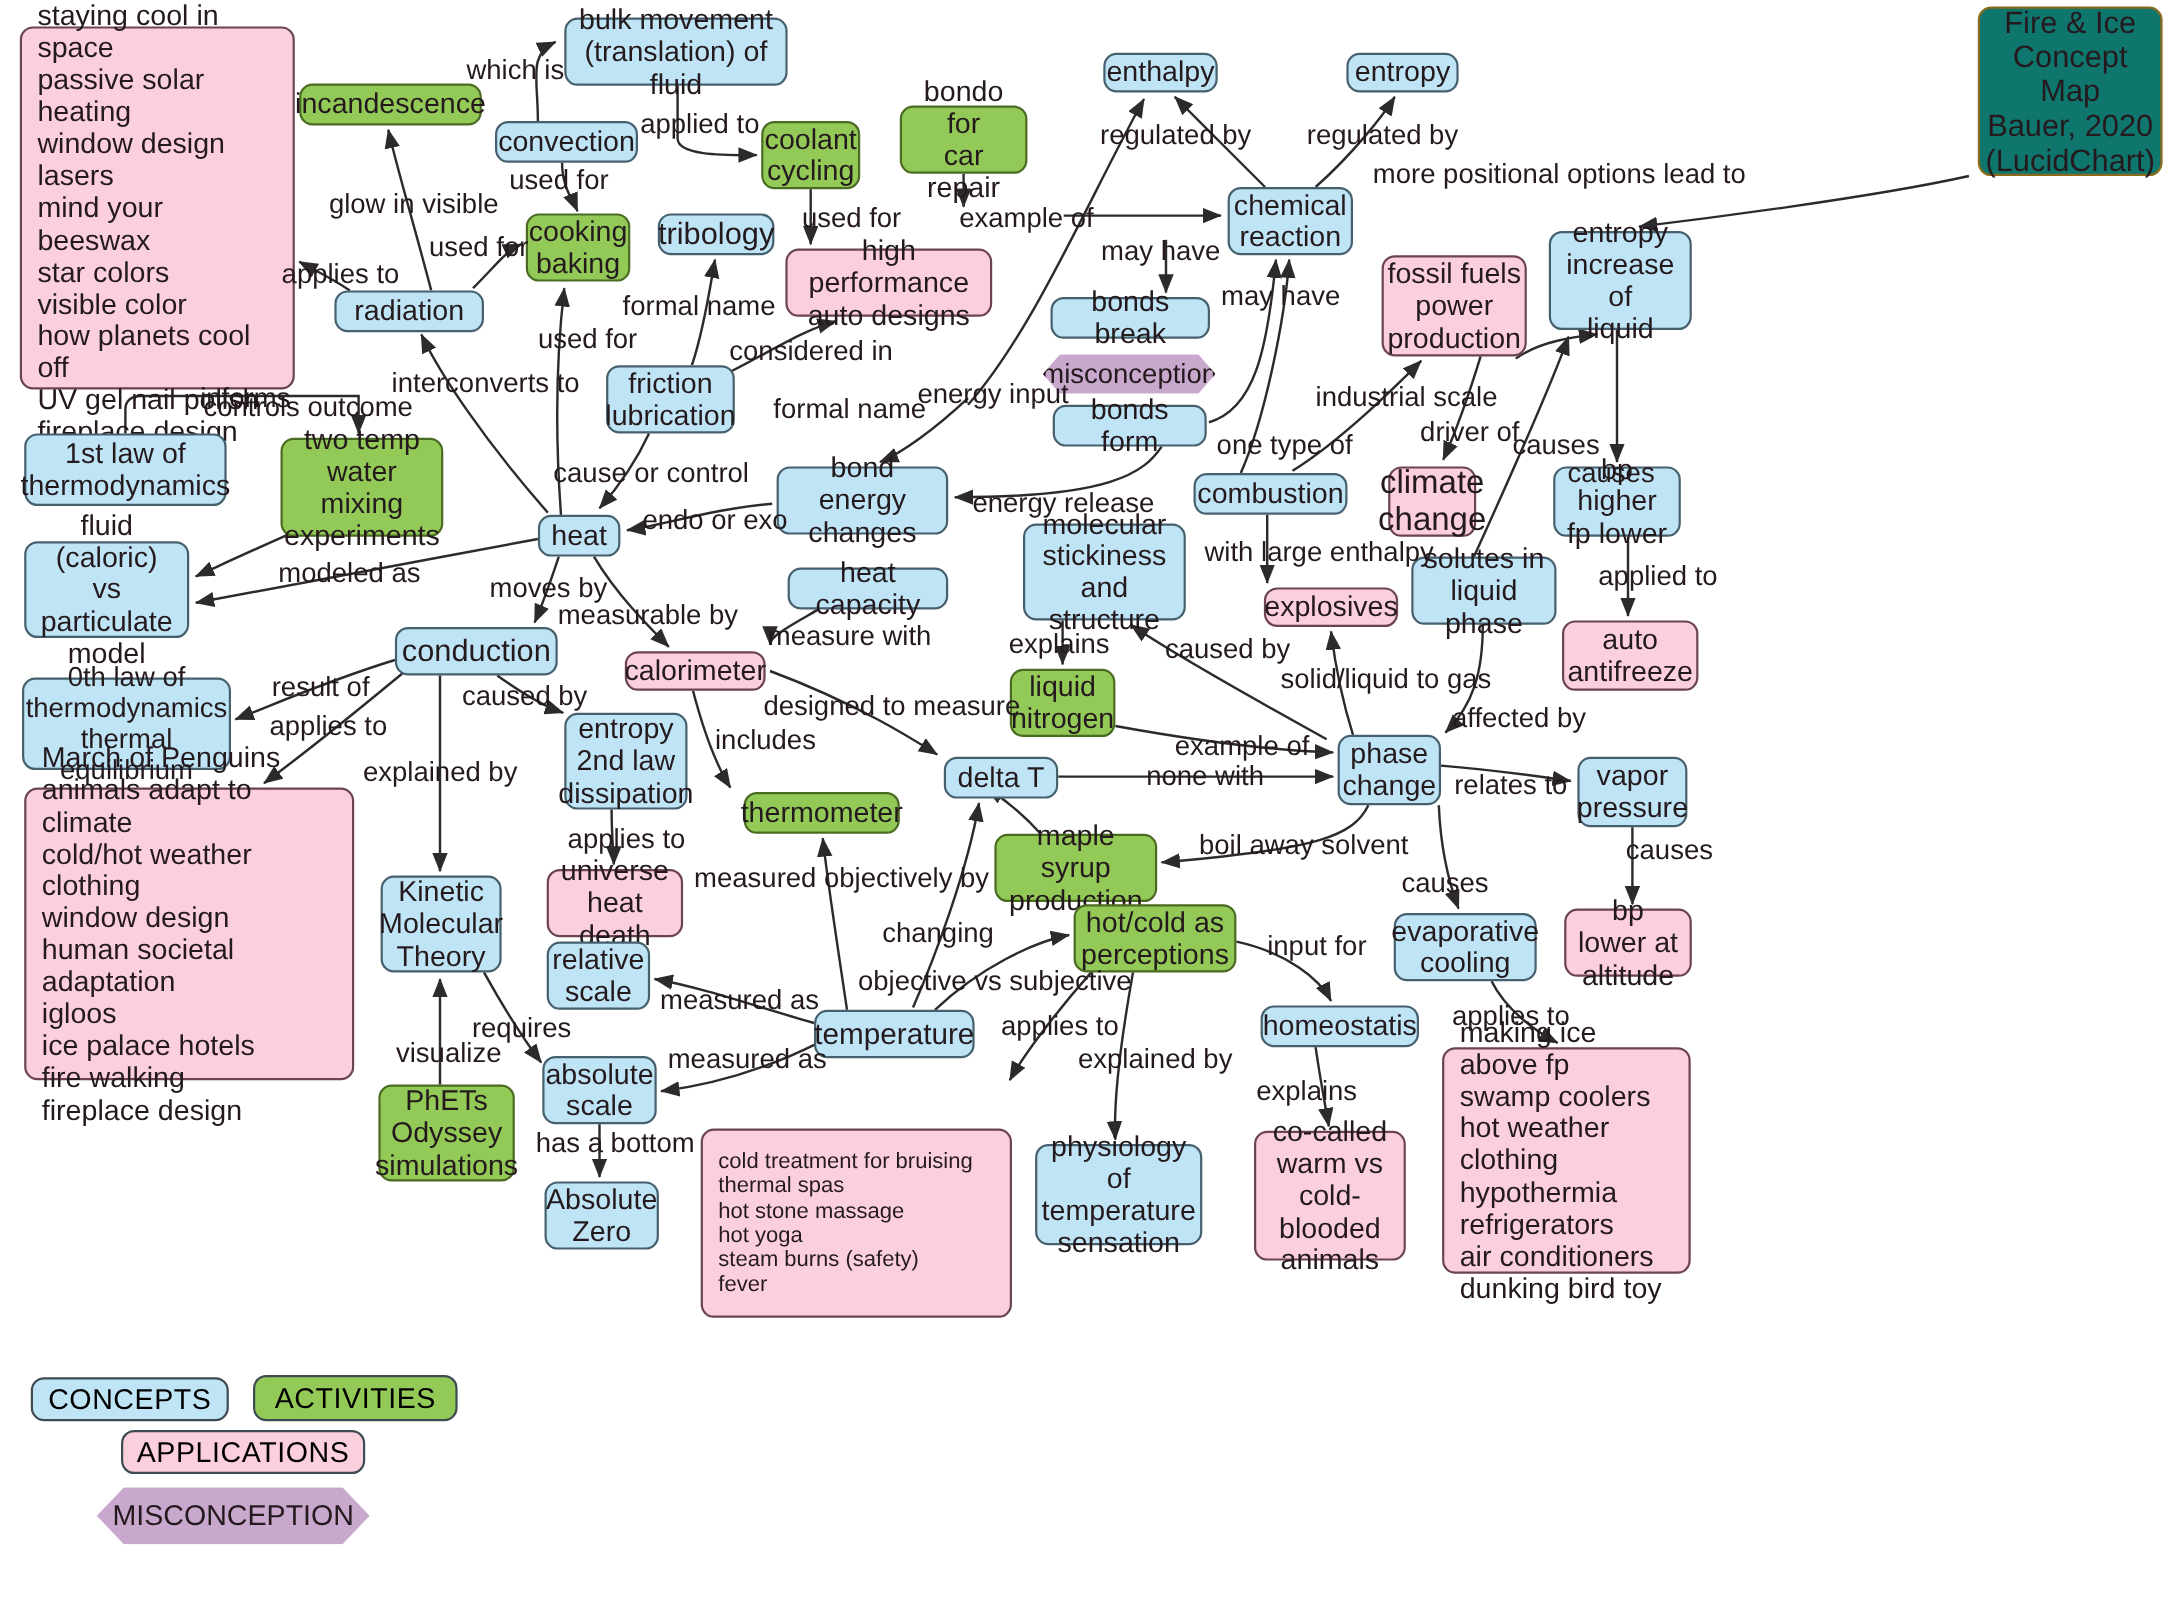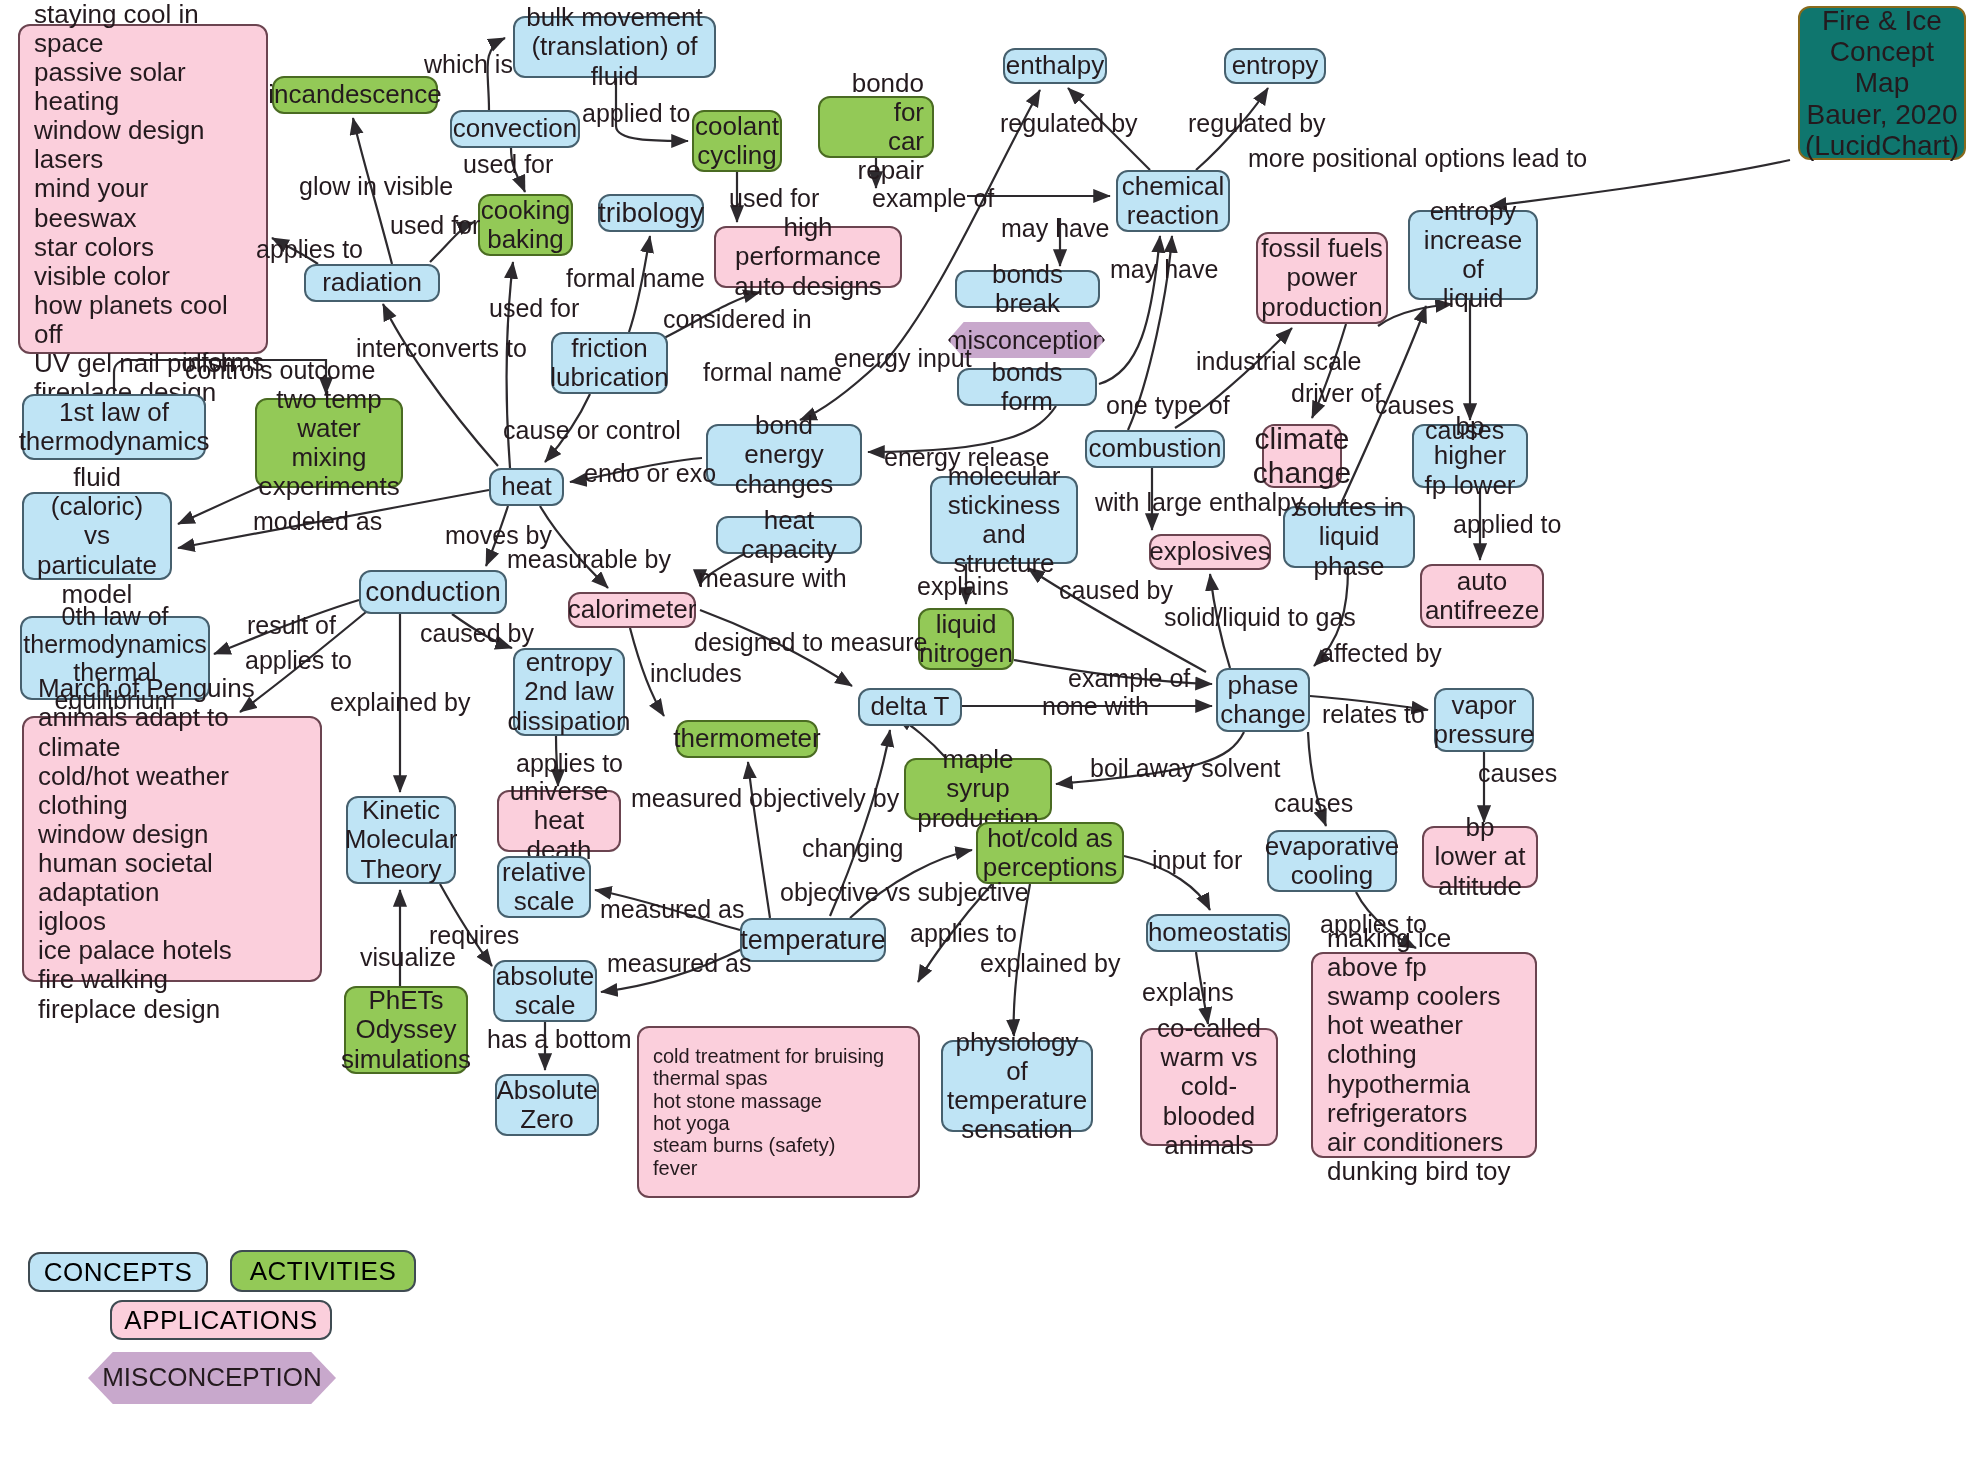--- a/index.html
+++ b/index.html
@@ -187,21 +187,21 @@
 visible color
 how planets cool off
 UV gel nail polish
 fireplace design</div>
       <div class="node activity" style="left: 272px; top: 76px; width: 166px; height: 38px; font-size: 26px;">incandescence</div>
       <div class="node concept" style="left: 513px; top: 16px; width: 203px; height: 62px; font-size: 26px;">bulk movement
 (translation) of fluid</div>
       <div class="node concept" style="left: 450px; top: 110px; width: 130px; height: 38px; font-size: 26px;">convection</div>
       <div class="node activity" style="left: 692px; top: 110px; width: 90px; height: 62px; font-size: 26px;">coolant
 cycling</div>
-      <div class="node activity" style="left: 818px; top: 96px; width: 116px; height: 62px; font-size: 26px; text-align: right;">bondo for
+      <div class="node activity" style="left: 818px; top: 96px; width: 116px; height: 62px; font-size: 26px;">bondo for
 car repair</div>
       <div class="node concept" style="left: 1003px; top: 48px; width: 104px; height: 36px; font-size: 26px;">enthalpy</div>
       <div class="node concept" style="left: 1224px; top: 48px; width: 102px; height: 36px; font-size: 26px;">entropy</div>
       <div class="node concept" style="left: 1116px; top: 170px; width: 114px; height: 62px; font-size: 26px;">chemical
 reaction</div>
       <div class="node concept" style="left: 1408px; top: 210px; width: 130px; height: 90px; font-size: 26px;">entropy
 increase of
 liquid</div>
       <div class="node activity" style="left: 478px; top: 194px; width: 95px; height: 62px; font-size: 26px;">cooking
 baking</div>

